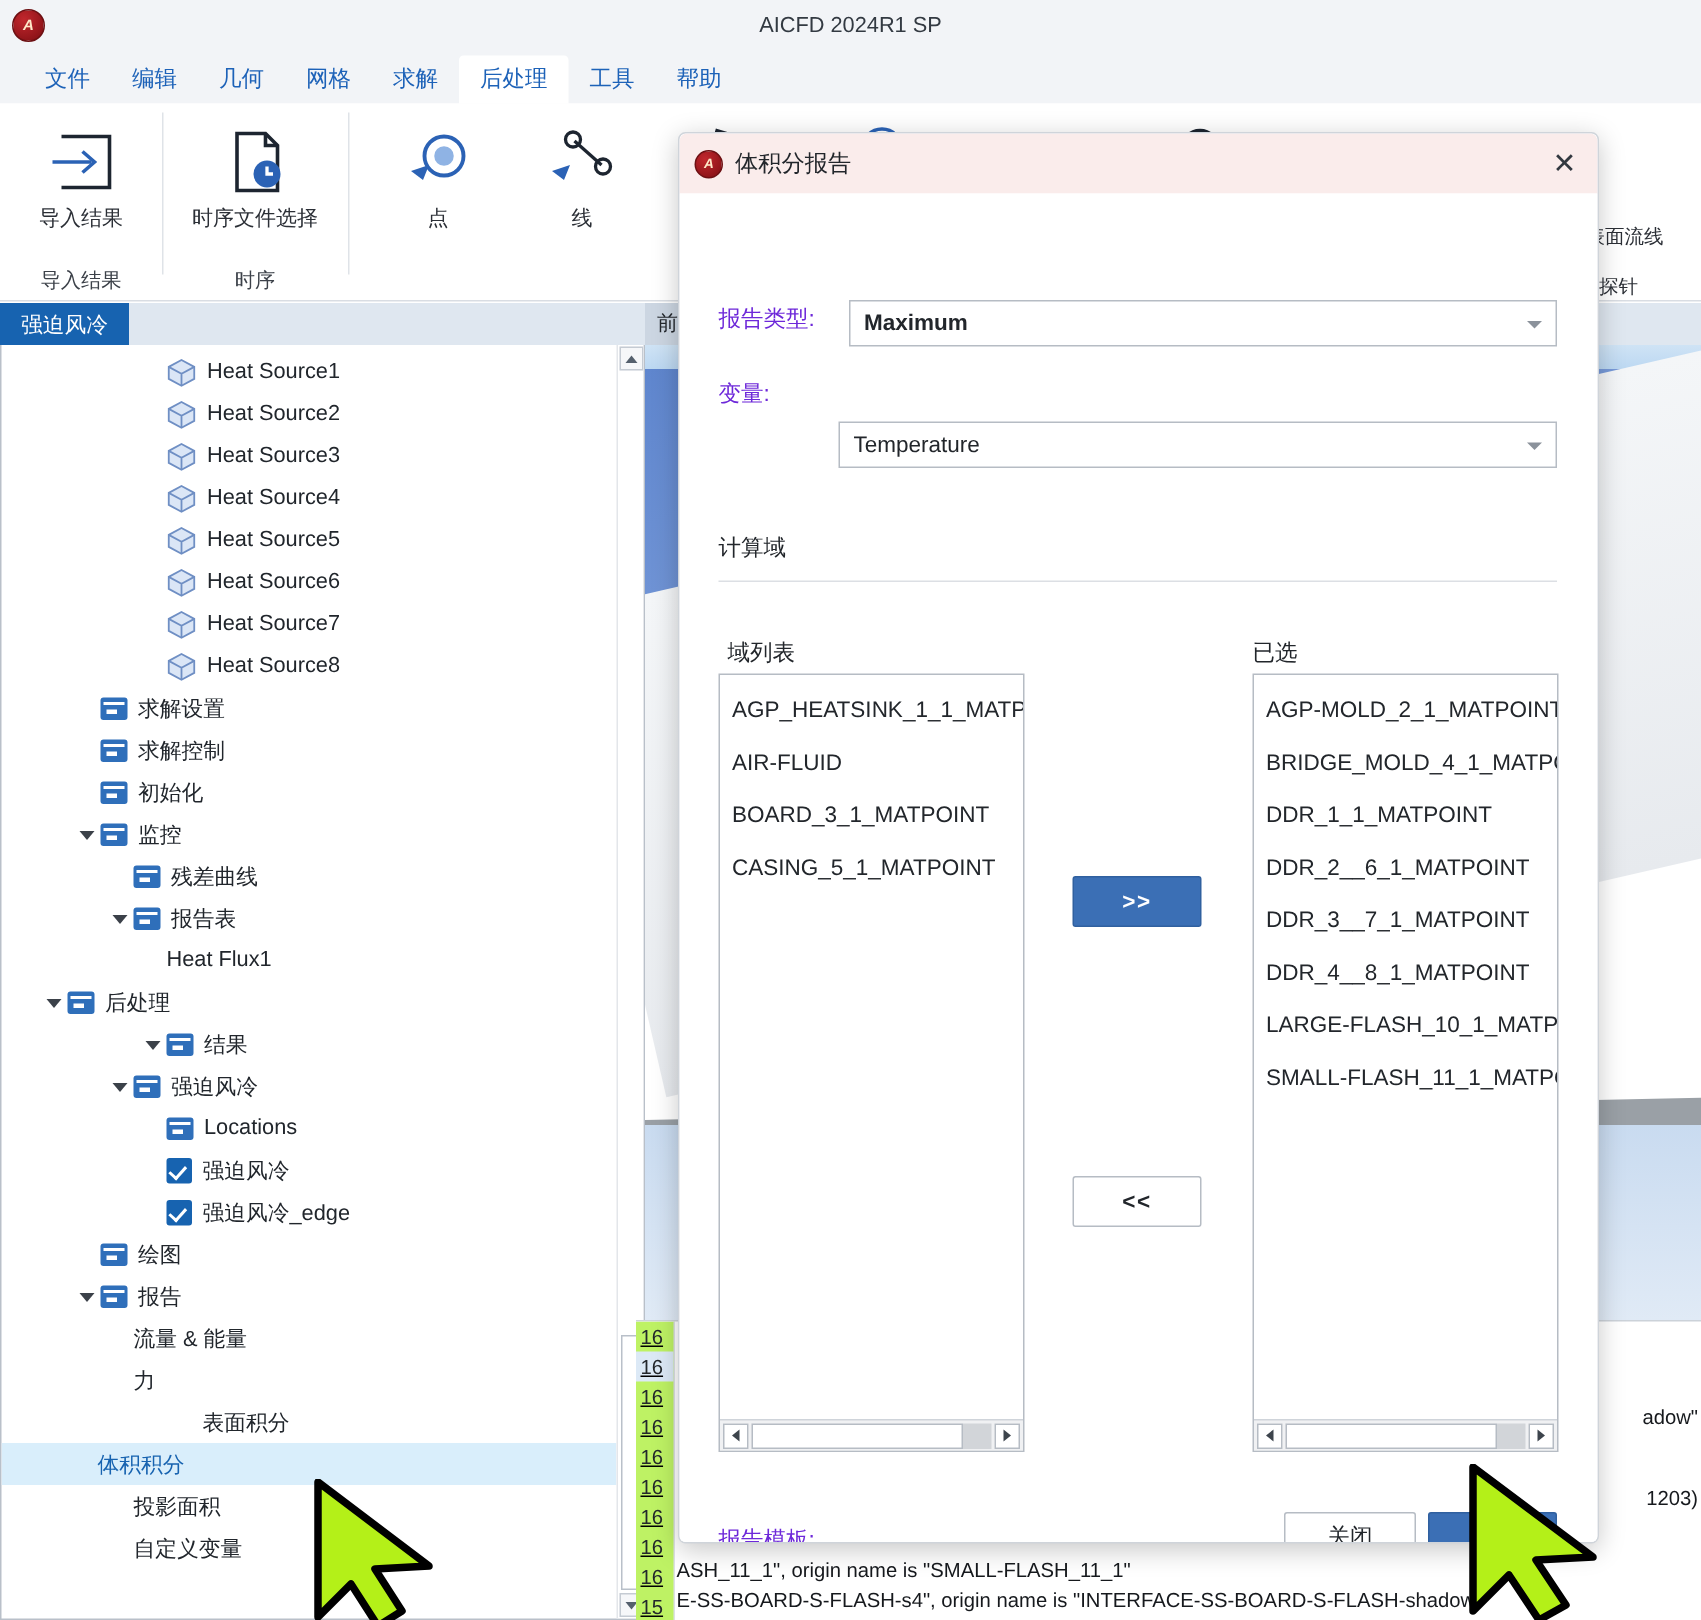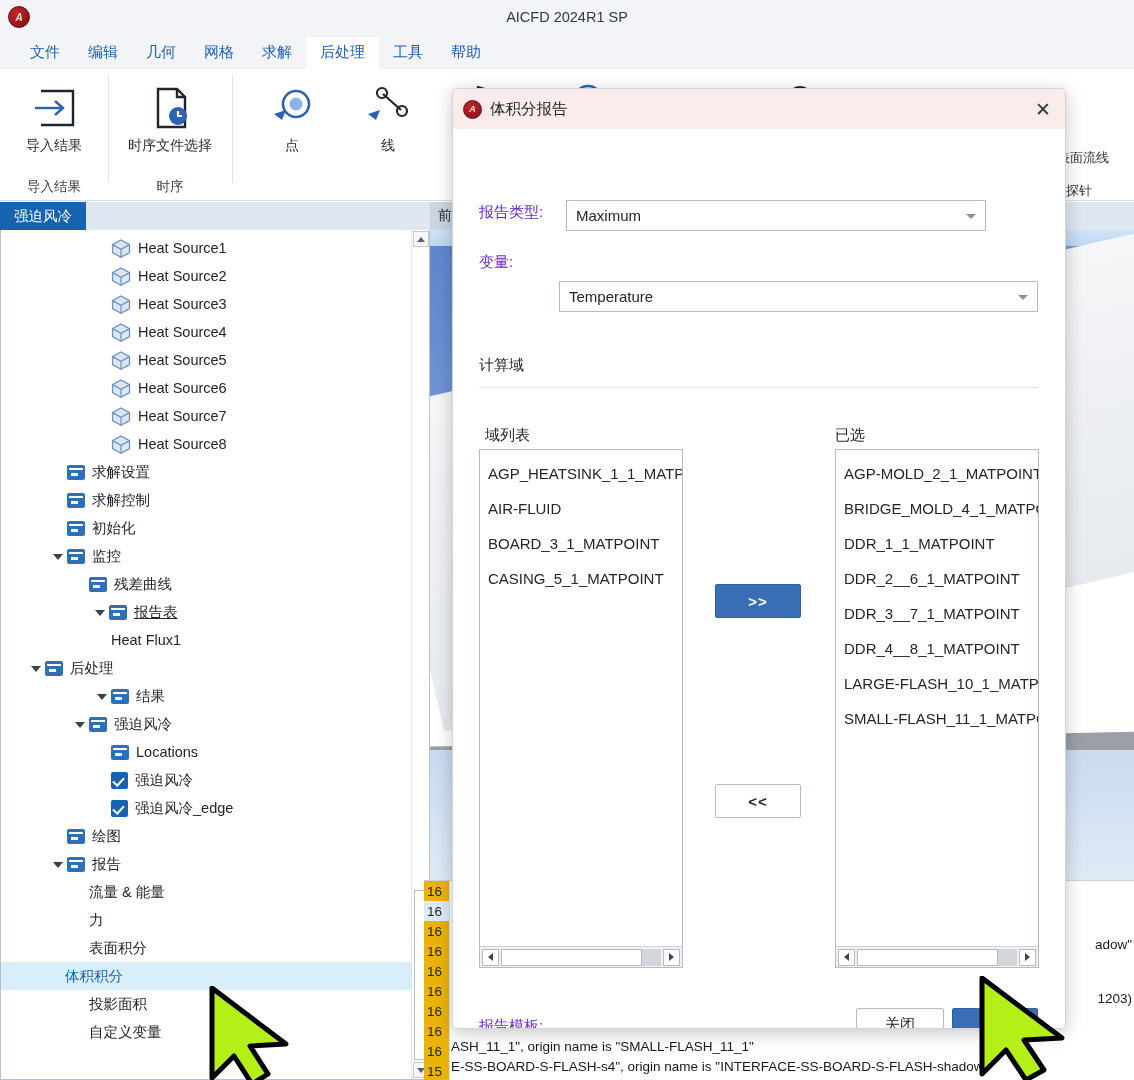--- a/index.html
+++ b/index.html
@@ -185,21 +185,21 @@
     position: absolute; left: 0; top: 650px; width: 100%; height: 3px; background: #7b9ad0;
   }
 
   
   .console {
     position: absolute; left: 424px; top: 880px; width: 710px; height: 200px;
     background: #ffffff; border-top: 1px solid #ccd2d9; overflow: hidden;
   }
   .con-gutter {
     position: absolute; left: 0; top: 0; width: 26px; bottom: 0;
-    background: #eab308; border-right: 1px solid #dde1e6;
+    background: #bef264; border-right: 1px solid #dde1e6; text-decoration: underline;
   }
   .con-line-no {
     height: 20px; font-size: 13.5px; color: #23272c; padding-left: 3px;
     display: flex; align-items: center;
   }
   .con-line-no.hl { background: #dce9f6; }
   .con-body { position: absolute; left: 27px; top: 0; right: 0; bottom: 0; }
   .con-line {
     height: 20px; font-size: 13.5px; color: #16191d; white-space: nowrap;
     display: flex; align-items: center;
@@ -538,21 +538,21 @@
         <div class="tnode" style="padding-left: 50px;">
           <span class="arrow open"></span>
           <span class="ico-folder"></span>
           <span>监控</span>
         </div>
         <div class="tnode" style="padding-left: 72px;">
           <span class="arrow"></span>
           <span class="ico-folder"></span>
           <span>残差曲线</span>
         </div>
-        <div class="tnode" style="padding-left: 92px; text-decoration: underline;">
+        <div class="tnode" style="padding-left: 72px;">
           <span class="arrow open"></span>
           <span class="ico-folder"></span>
           <span>报告表</span>
         </div>
         <div class="tnode" style="padding-left: 94px;">
           <span class="arrow"></span>
           <span>Heat Flux1</span>
         </div>
         <div class="tnode" style="padding-left: 28px;">
           <span class="arrow open"></span>
@@ -595,21 +595,21 @@
           <span>报告</span>
         </div>
         <div class="tnode" style="padding-left: 72px;">
           <span class="arrow"></span>
           <span>流量 &amp; 能量</span>
         </div>
         <div class="tnode" style="padding-left: 72px;">
           <span class="arrow"></span>
           <span>力</span>
         </div>
-        <div class="tnode" style="padding-left: 72px;">
+        <div class="tnode" style="padding-left: 72px; gap: 46px;">
           <span class="arrow"></span>
           <span>表面积分</span>
         </div>
         <div class="tnode sel" style="padding-left: 48px;">
           <span class="arrow"></span>
           <span>体积积分</span>
         </div>
         <div class="tnode" style="padding-left: 72px;">
           <span class="arrow"></span>
           <span>投影面积</span>
@@ -674,21 +674,21 @@
         </div>
       <div class="dlg-title">体积分报告</div>
       <div class="dlg-close">✕</div>
     </div>
 
     <div class="dlg-body">
 
       <div class="field-row" style="left:26px;top:74px;">
         <div class="field-label" style="width:88px;">报告类型:</div>
       </div>
-      <div class="combo" style="left:113px;top:71px;width:420px;">
+      <div class="combo" style="left:113px;top:71px;width:472px;font-weight:bold;">
         <span>Maximum</span>
         <span class="caret"></span>
       </div>
 
       <div class="field-row" style="left:26px;top:124px;">
         <div class="field-label" style="width:88px;">变量:</div>
       </div>
       <div class="combo" style="left:106px;top:121px;width:479px;">
         <span>Temperature</span>
         <span class="caret"></span>

